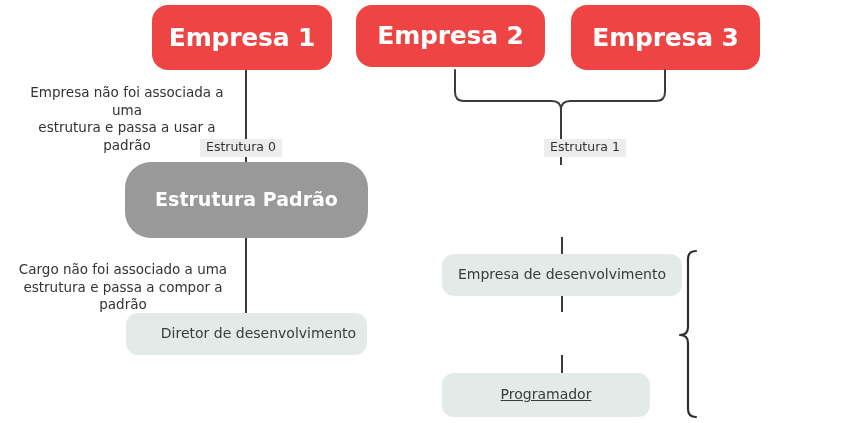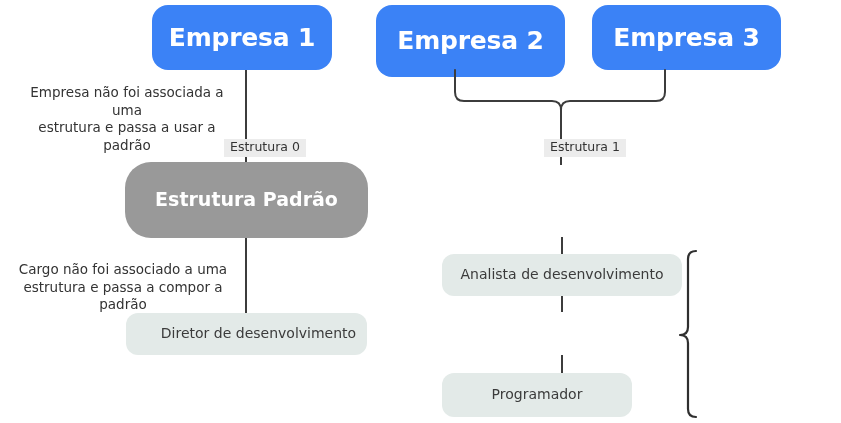--- a/index.html
+++ b/index.html
@@ -24,21 +24,21 @@
     position: absolute;
     box-sizing: border-box;
     display: flex;
     align-items: center;
     justify-content: center;
     text-align: center;
     line-height: 1.12;
   }
   
   .company {
-    background: #3b82f6;
+    background: #ef4444;
     color: #ffffff;
     border-radius: 16px;
     font-size: 25px;
     font-weight: bold;
     letter-spacing: -0.2px;
   }
   
   .structure {
     background: #999999;
     color: #ffffff;
@@ -84,51 +84,51 @@
     overflow: visible;
   }
 </style>
 </head>
 <body>
 
 <div id="stage">
 
   <div class="node company" style="left:152px; top:5px; width:180px; height:65px;">Empresa 1</div>
 
-  <div class="node company" style="left:376px; top:5px; width:189px; height:72px;">Empresa 2</div>
+  <div class="node company" style="left:356px; top:5px; width:189px; height:62px;">Empresa 2</div>
 
-  <div class="node company" style="left:571px; top:5px; width:189px; height:65px;margin-left:21px;">Empresa 3</div>
+  <div class="node company" style="left:571px; top:5px; width:189px; height:65px;">Empresa 3</div>
 
   <div class="vline" style="left:245px; top:70px; height:95px;"></div>
 
-  <div class="edge-label" style="left:224px; top:139px;">Estrutura 0</div>
+  <div class="edge-label" style="left:200px; top:139px;">Estrutura 0</div>
 
   <svg class="bracket-svg" style="left:0px; top:0px; width:841px; height:423px;" viewBox="0 0 841 423">
     <path d="M 455,70 L 455,92 Q 455,101 464,101 L 552,101 Q 561,101 561,110
              L 561,110 Q 561,101 570,101 L 656,101 Q 665,101 665,92 L 665,70" fill="none" stroke="#3c3c3c" stroke-width="2" stroke-linecap="round"></path>
     <path d="M 561,110 L 561,165" fill="none" stroke="#3c3c3c" stroke-width="2"></path>
   </svg>
 
   <div class="edge-label" style="left:512px; top:139px;margin-left:32px;">Estrutura 1</div>
 
   <div class="node structure" style="left:125px; top:162px; width:243px; height:76px;">Estrutura Padrão</div>
 
 
   <div class="vline" style="left:245px; top:238px; height:76px;"></div>
 
   <div class="vline" style="left:561px; top:237px; height:18px;"></div>
   <div class="vline" style="left:561px; top:296px; height:16px;"></div>
   <div class="vline" style="left:561px; top:355px; height:18px;"></div>
 
   <div class="node role" style="left:126px; top:313px; width:241px; height:42px;padding-left:24px;">Diretor de desenvolvimento</div>
 
-  <div class="node role" style="left:442px; top:254px; width:240px; height:42px;">Analista de desenvolvimento</div>
+  <div class="node role" style="left:442px; top:254px; width:240px; height:42px;">Empresa de desenvolvimento</div>
 
 
-  <div class="node role" style="left:442px; top:373px; width:190px; height:44px;">Programador</div>
+  <div class="node role" style="left:442px; top:373px; width:208px; height:44px;text-decoration:underline;">Programador</div>
 
   <svg class="brace-svg" style="left:0px; top:0px; width:841px; height:423px;" viewBox="0 0 841 423">
     <path d="M 696,251
              Q 688,251 688,259
              L 688,327
              Q 688,335 680,335
              Q 688,335 688,343
              L 688,409
              Q 688,417 696,417" fill="none" stroke="#2f2f2f" stroke-width="2.2" stroke-linecap="round" stroke-linejoin="round"></path>
   </svg>

